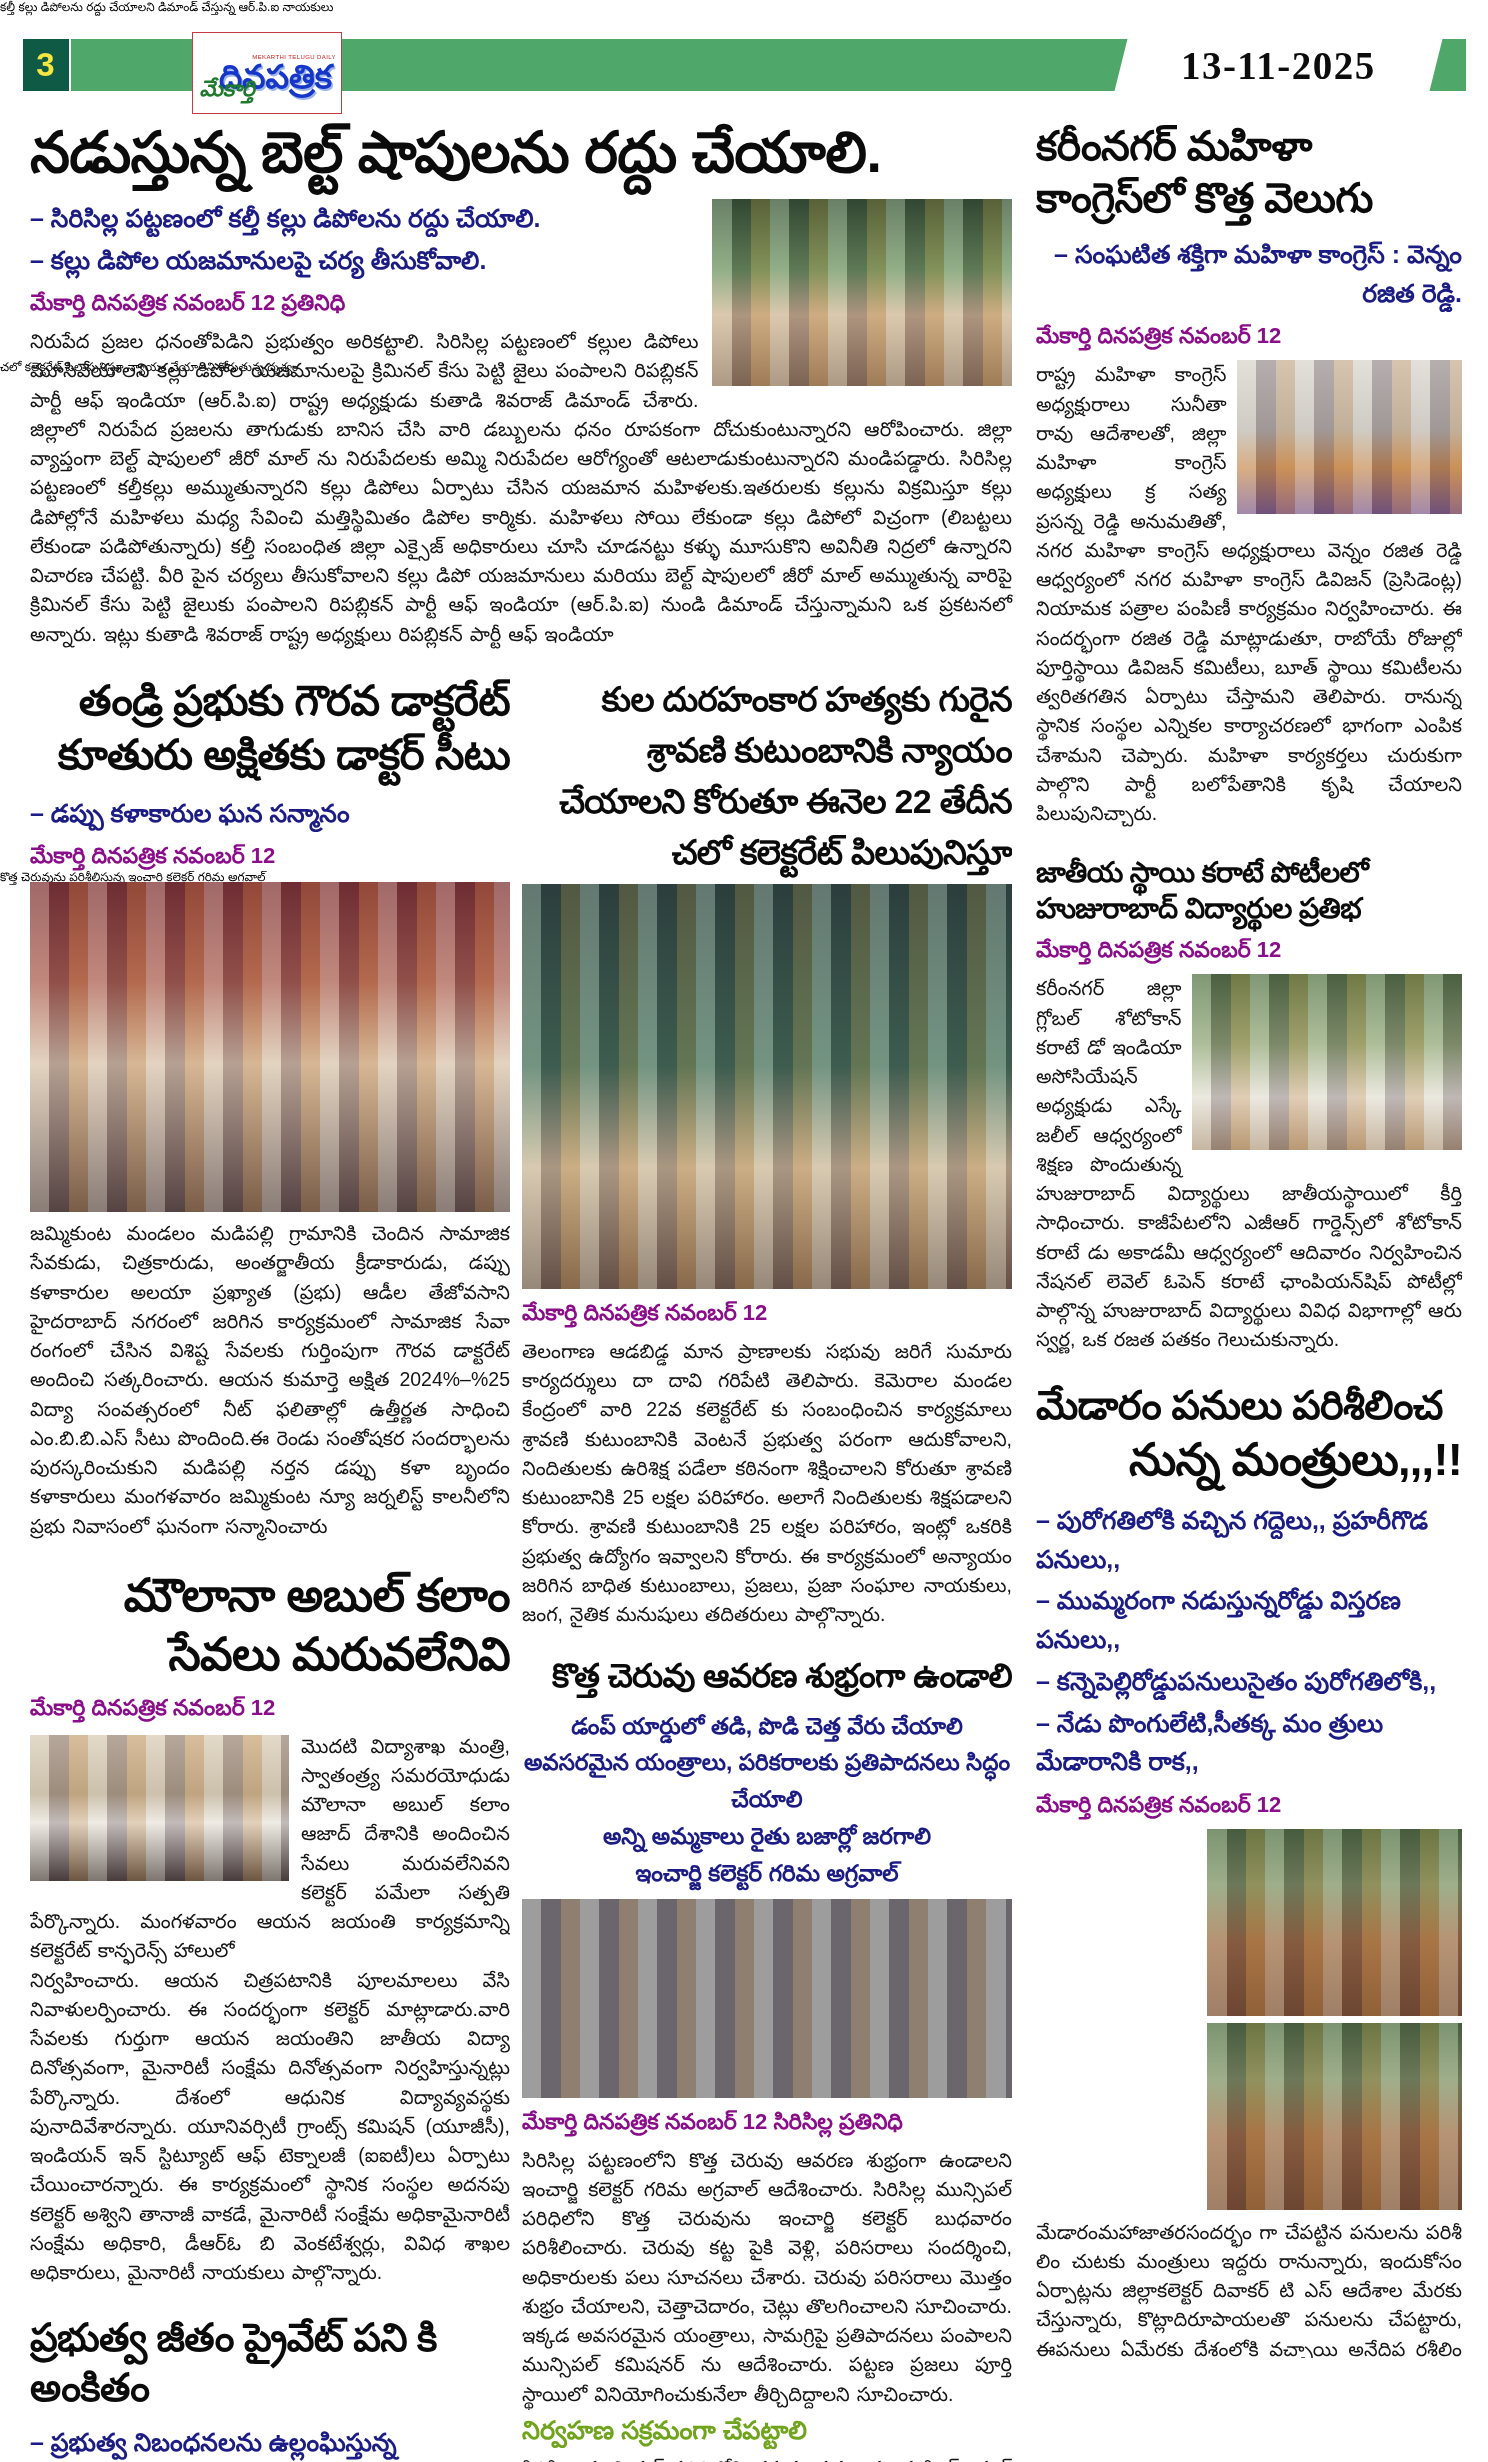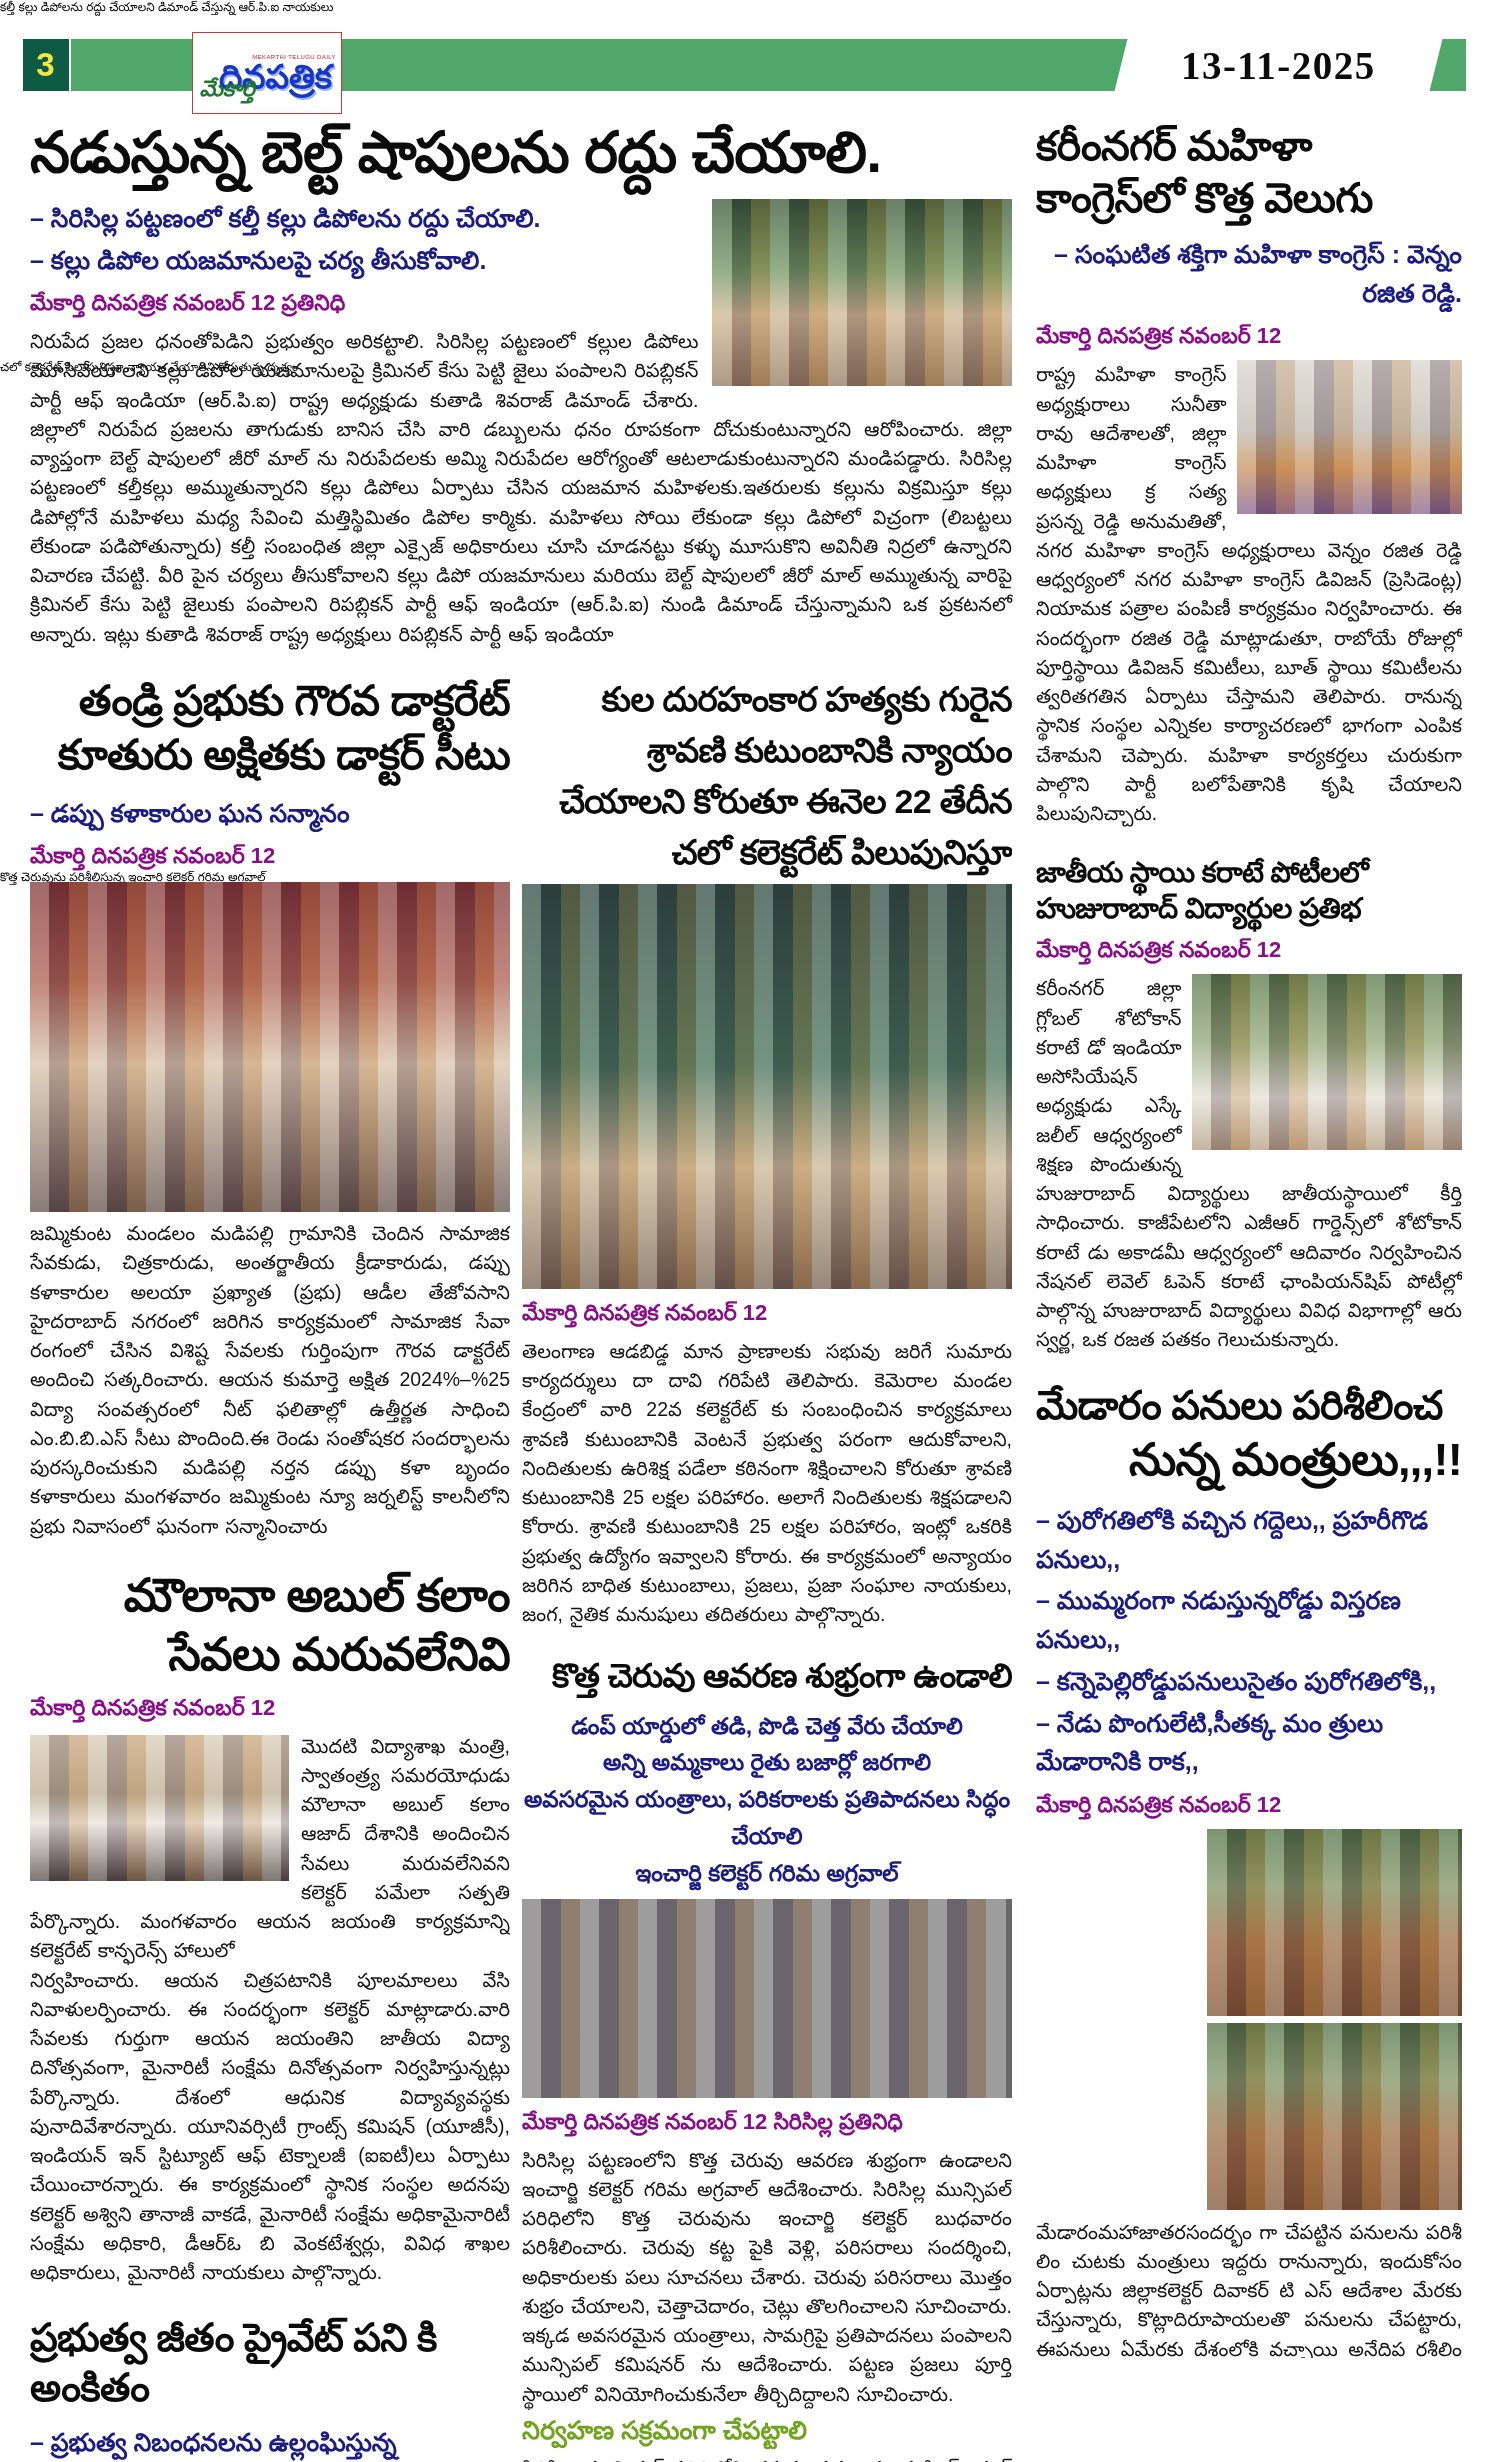--- a/index.html
+++ b/index.html
@@ -144,22 +144,22 @@
           <article>
             <div class="hl hl-c" style="font-size:34px; line-height:1.5;">కుల దురహంకార హత్యకు గురైన శ్రావణి కుటుంబానికి న్యాయం చేయాలని కోరుతూ ఈనెల 22 తేదీన చలో కలెక్టరేట్ పిలుపునిస్తూ</div>
             <div class="ph ph-kula"></div>
             <div class="byline">మేకార్తి దినపత్రిక నవంబర్ 12</div>
             <div class="body">తెలంగాణ ఆడబిడ్డ మాన ప్రాణాలకు సభువు జరిగే సుమారు కార్యదర్శులు దా దావి గరిపేటి తెలిపారు. కెమెరాల మండల కేంద్రంలో వారి 22వ కలెక్టరేట్ కు సంబంధించిన కార్యక్రమాలు శ్రావణి కుటుంబానికి వెంటనే ప్రభుత్వ పరంగా ఆదుకోవాలని, నిందితులకు ఉరిశిక్ష పడేలా కఠినంగా శిక్షించాలని కోరుతూ శ్రావణి కుటుంబానికి 25 లక్షల పరిహారం. అలాగే నిందితులకు శిక్షపడాలని కోరారు. శ్రావణి కుటుంబానికి 25 లక్షల పరిహారం, ఇంట్లో ఒకరికి ప్రభుత్వ ఉద్యోగం ఇవ్వాలని కోరారు. ఈ కార్యక్రమంలో అన్యాయం జరిగిన బాధిత కుటుంబాలు, ప్రజలు, ప్రజా సంఘాల నాయకులు, జంగ, నైతిక మనుషులు తదితరులు పాల్గొన్నారు.</div>
           </article>
 
           <article>
             <div class="hl hl-c" style="font-size:33px;">కొత్త చెరువు ఆవరణ శుభ్రంగా ఉండాలి</div>
             <div class="subC" style="margin-top:10.5px;">డంప్ యార్డులో తడి, పొడి చెత్త వేరు చేయాలి</div>
+            <div class="subC">అవసరమైన యంత్రాలు, పరికరాలకు ప్రతిపాదనలు సిద్ధం చేయాలి</div>
             <div class="subC">అన్ని అమ్మకాలు రైతు బజార్లో జరగాలి</div>
-            <div class="subC">అవసరమైన యంత్రాలు, పరికరాలకు ప్రతిపాదనలు సిద్ధం చేయాలి</div>
             <div class="subC">ఇంచార్జి కలెక్టర్ గరిమ అగ్రవాల్</div>
             <div class="ph ph-kotha"></div>
             <div class="byline">మేకార్తి దినపత్రిక నవంబర్ 12 సిరిసిల్ల ప్రతినిధి</div>
             <div class="body">సిరిసిల్ల పట్టణంలోని కొత్త చెరువు ఆవరణ శుభ్రంగా ఉండాలని ఇంచార్జి కలెక్టర్ గరిమ అగ్రవాల్ ఆదేశించారు. సిరిసిల్ల మున్సిపల్ పరిధిలోని కొత్త చెరువును ఇంచార్జి కలెక్టర్ బుధవారం పరిశీలించారు. చెరువు కట్ట పైకి వెళ్లి, పరిసరాలు సందర్శించి, అధికారులకు పలు సూచనలు చేశారు. చెరువు పరిసరాలు మొత్తం శుభ్రం చేయాలని, చెత్తాచెదారం, చెట్లు తొలగించాలని సూచించారు. ఇక్కడ అవసరమైన యంత్రాలు, సామగ్రిపై ప్రతిపాదనలు పంపాలని మున్సిపల్ కమిషనర్ ను ఆదేశించారు. పట్టణ ప్రజలు పూర్తి స్థాయిలో వినియోగించుకునేలా తీర్చిదిద్దాలని సూచించారు.</div>
             <div class="greenSub">నిర్వహణ సక్రమంగా చేపట్టాలి</div>
             <div class="body">సిరిసిల్ల మున్సిపల్ పరిధిలోని రగుడు వద్ద ఉన్న డంపింగ్ యార్డ్ ను ఇంచార్జి కలెక్టర్ గరిమ అగ్రవాల్ సందర్శించారు. తడి, పొడి చెత్త వేరు చేసే విధానం, ఆవరణ పరిసరాలు పరిశీలించారు. నిర్వహణ సక్రమంగా చేపట్టాలని అన్నారు. కంపోస్ట్ షెడ్ ను పరిశీలించి కంపోస్ట్ తయారీ వివరాలను ఆరా తీశారు. డంపింగ్ యార్డుకు కావాల్సిన యంత్రాలు, పరికరాలకు ప్రతిపాదనలు పంపాలని ఆదేశించారు.</div>
 
           </article>
         </div>
       </div>

